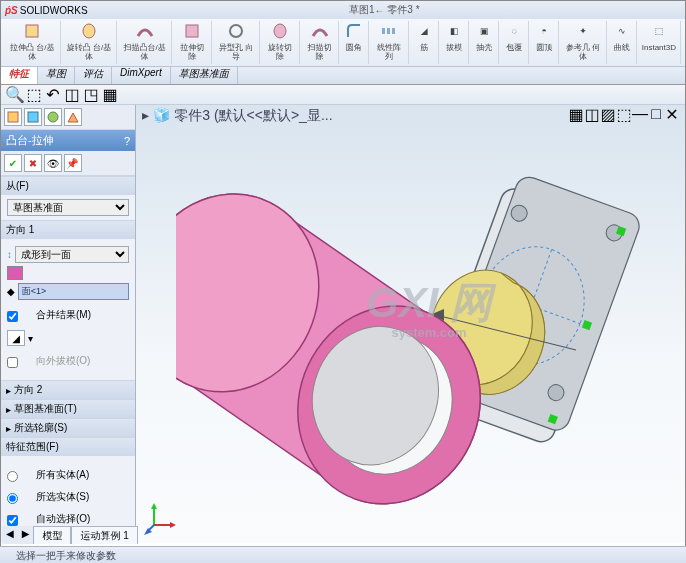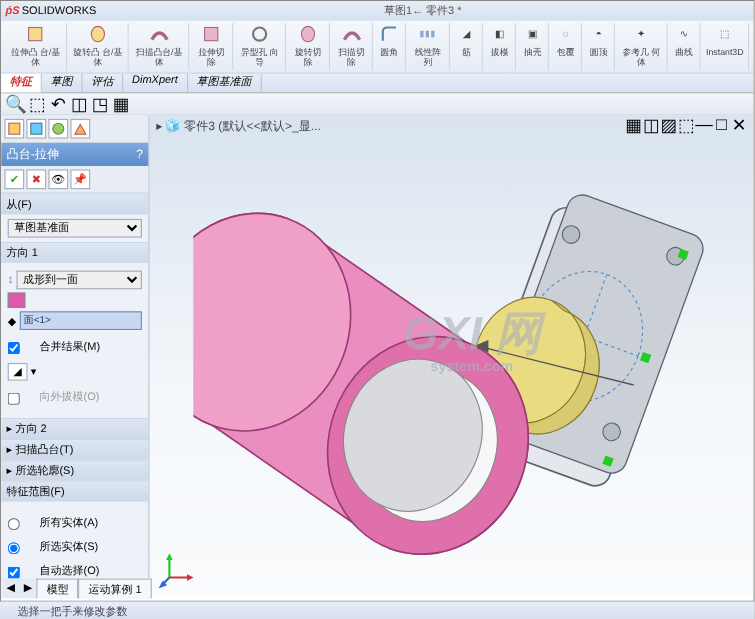--- a/index.html
+++ b/index.html
@@ -32,21 +32,21 @@
 .pm-section-head { background: linear-gradient(#dde6f2,#cdd9ea); padding: 2px 5px; display: flex; align-items: center; gap: 3px; cursor: pointer; }
 .pm-section-body { padding: 4px 6px; }
 .pm-select { width: 100%; font-size: 10px; border: 1px solid #9ab; padding: 1px; }
 .pm-field { display: flex; align-items: center; gap: 3px; margin: 3px 0; }
 .pm-swatch { width: 16px; height: 14px; border: 1px solid #888; }
 .pm-highlight { background: #c8d8f0; border: 1px solid #6a8cc0; padding: 1px 3px; flex: 1; font-size: 9px; color: #236; }
 .pm-check { display: flex; align-items: flex-end; gap: 18px; margin: 8px 0; }
 .pm-check input { width: 11px; height: 11px; }
 
 .viewport { flex: 1; position: relative; background: linear-gradient(#d9e4ef 0%, #f5f8fb 60%, #f9fbfd 100%); overflow: hidden; }
-.crumb { position: absolute; top: 2px; left: 6px; font-size: 11px; color: #445; }
+.crumb { position: absolute; top: 2px; left: 6px; font-size: 14px; color: #445; }
 .view-tools { position: absolute; top: 2px; right: 6px; display: flex; gap: 2px; }
 .view-tools .tool-icon { width: 14px; height: 14px; }
 
 .model { position: absolute; top: 30px; left: 40px; width: 480px; height: 380px; }
 .watermark { position: absolute; top: 170px; left: 230px; font-size: 42px; color: rgba(170,175,185,.6); font-weight: bold; font-style: italic; pointer-events: none; }
 .watermark .sub { font-size: 13px; font-style: normal; display: block; text-align: center; margin-top: -6px; color: rgba(170,175,185,.7); }
 
 .triad { position: absolute; bottom: 8px; left: 8px; width: 34px; height: 34px; }
 
 .bottom-tabs { position: absolute; bottom: 19px; left: 0; height: 18px; display: flex; font-size: 10px; background: #e4ebf4; }
@@ -269,21 +269,21 @@
           <input type="checkbox" style="">
           <span style="color:#999">向外拔模(O)</span>
         </div>
       </div>
     </div>
 
     <div class="pm-section">
         <div class="pm-section-head">▸ <span>方向 2</span></div>
       </div>
     <div class="pm-section">
-        <div class="pm-section-head">▸ <span>扫描凸台(T)</span></div>
+        <div class="pm-section-head">▸ <span>草图基准面(T)</span></div>
       </div>
     <div class="pm-section">
         <div class="pm-section-head">▸ <span>所选轮廓(S)</span></div>
       </div>
 
     <div class="pm-section">
       <div class="pm-section-head">
           <span>特征范围(F)</span>
         </div>
       <div class="pm-section-body">

